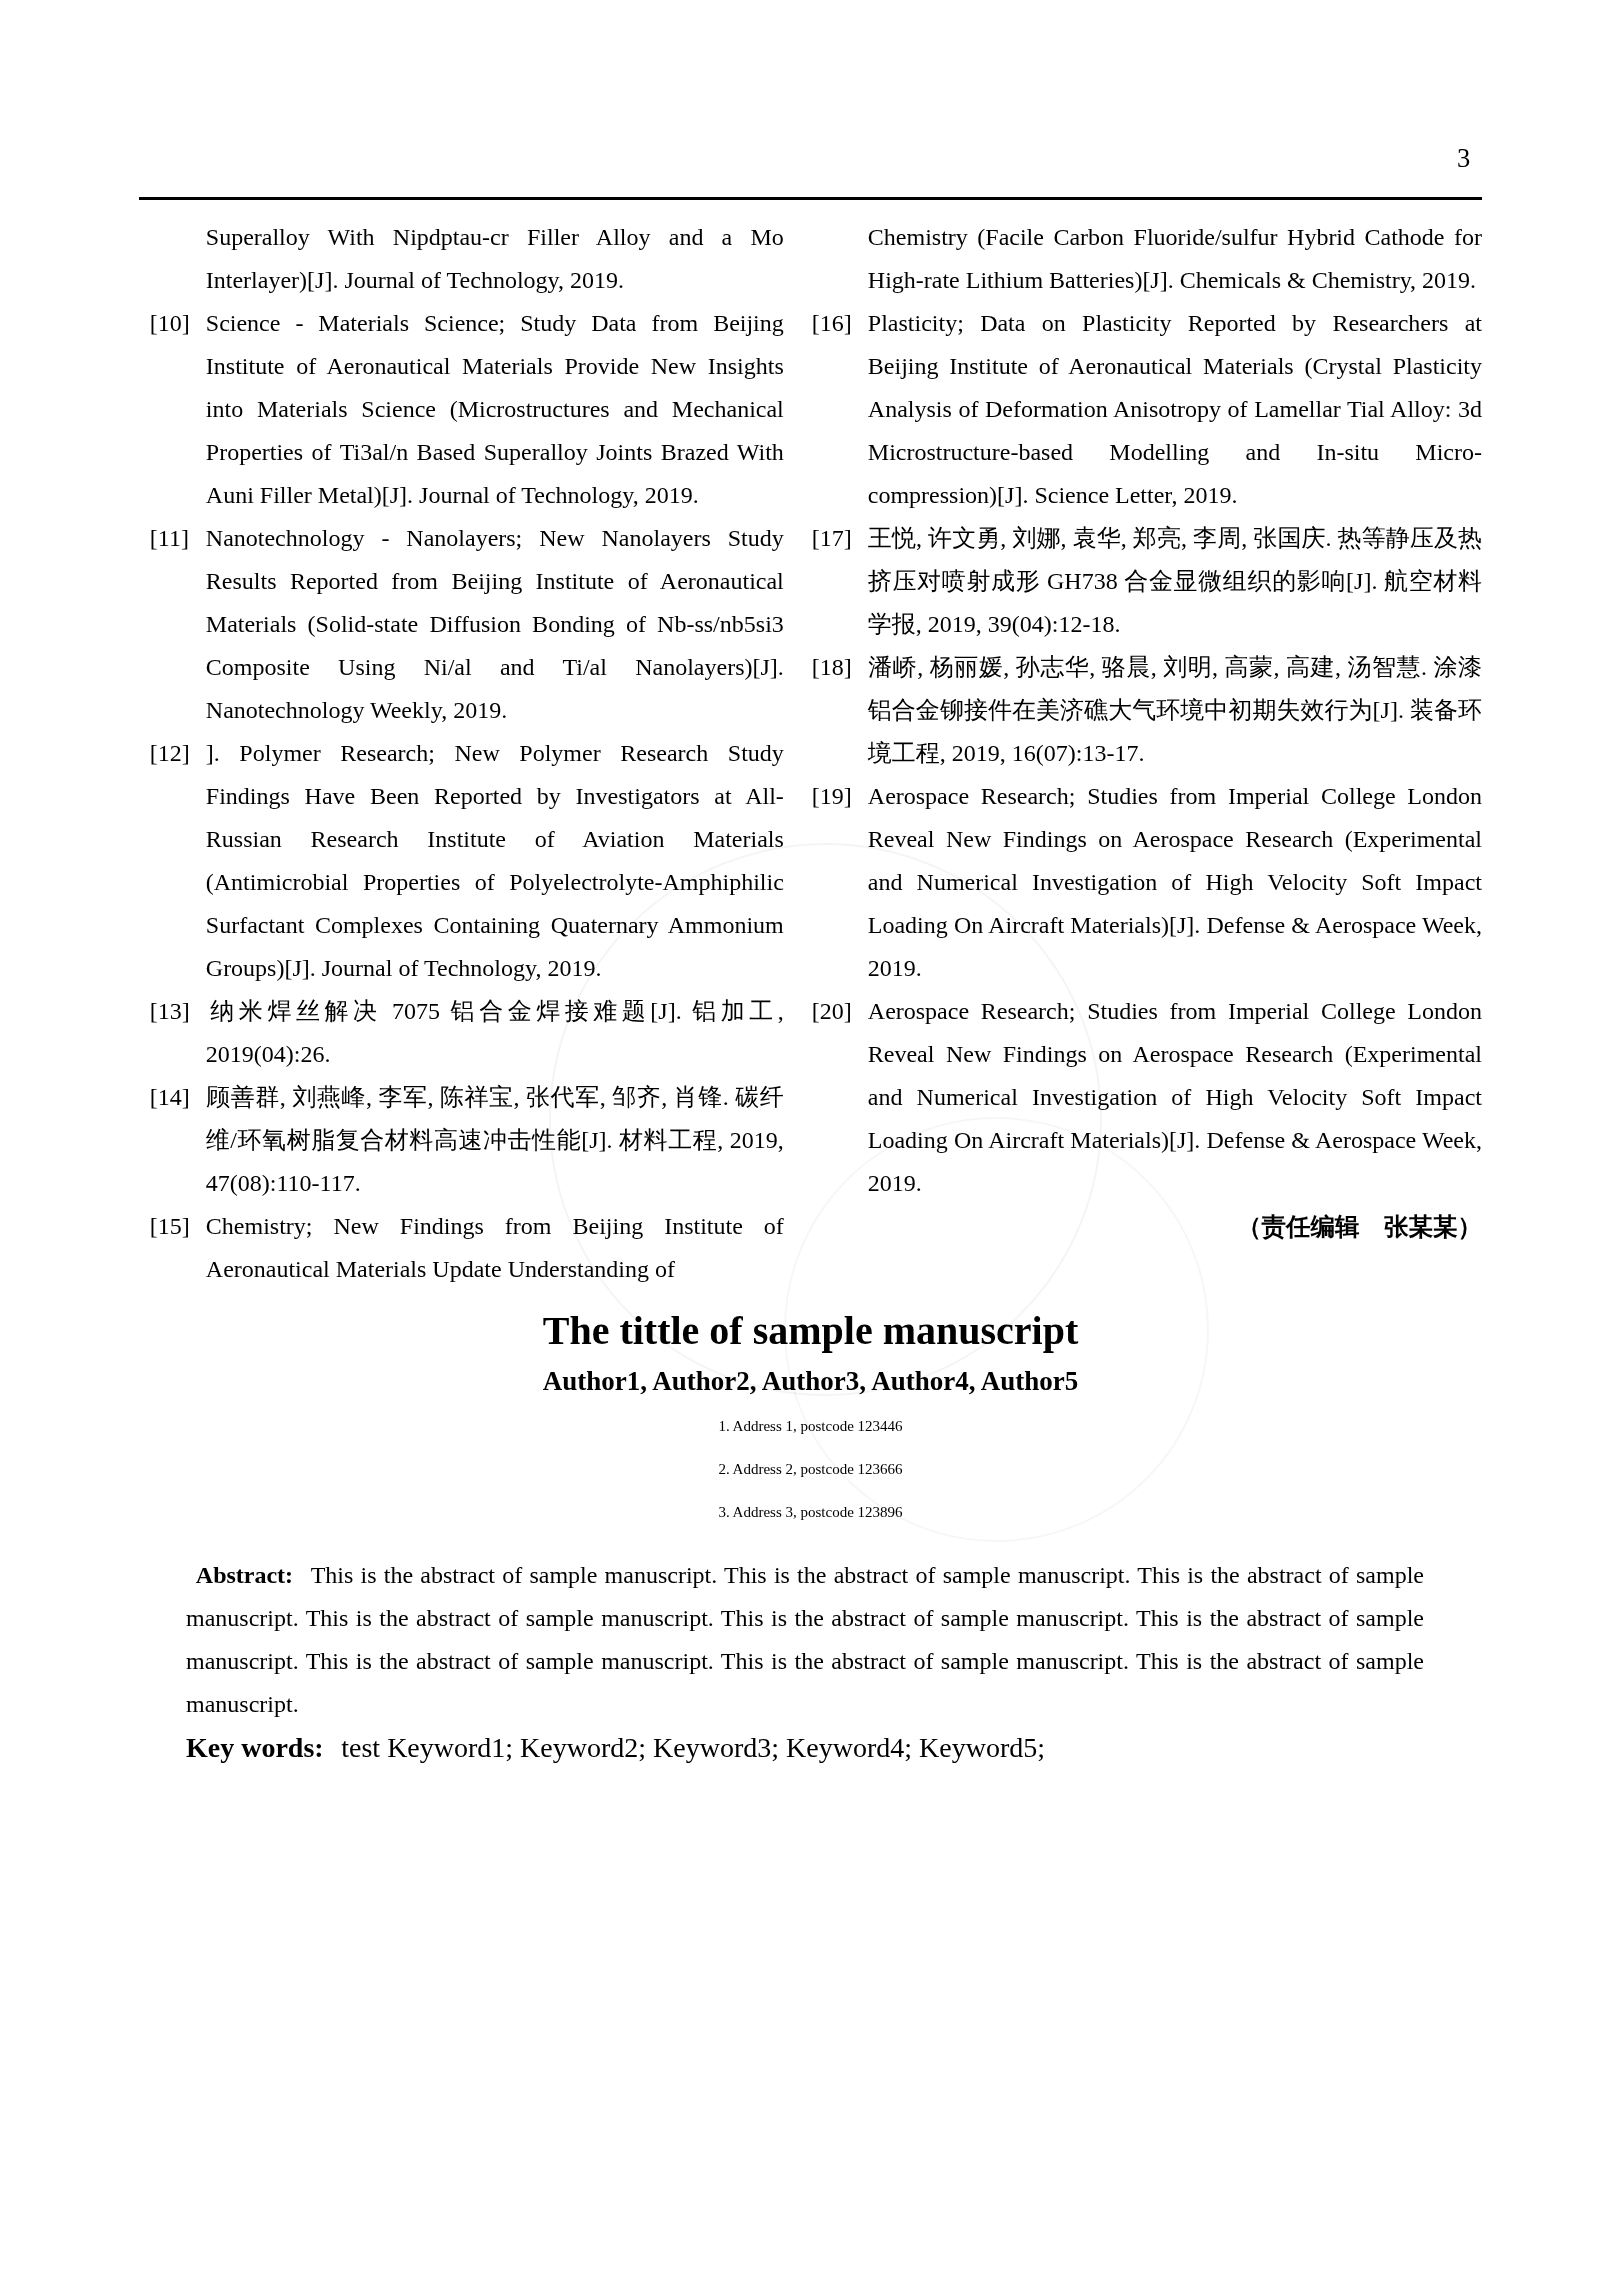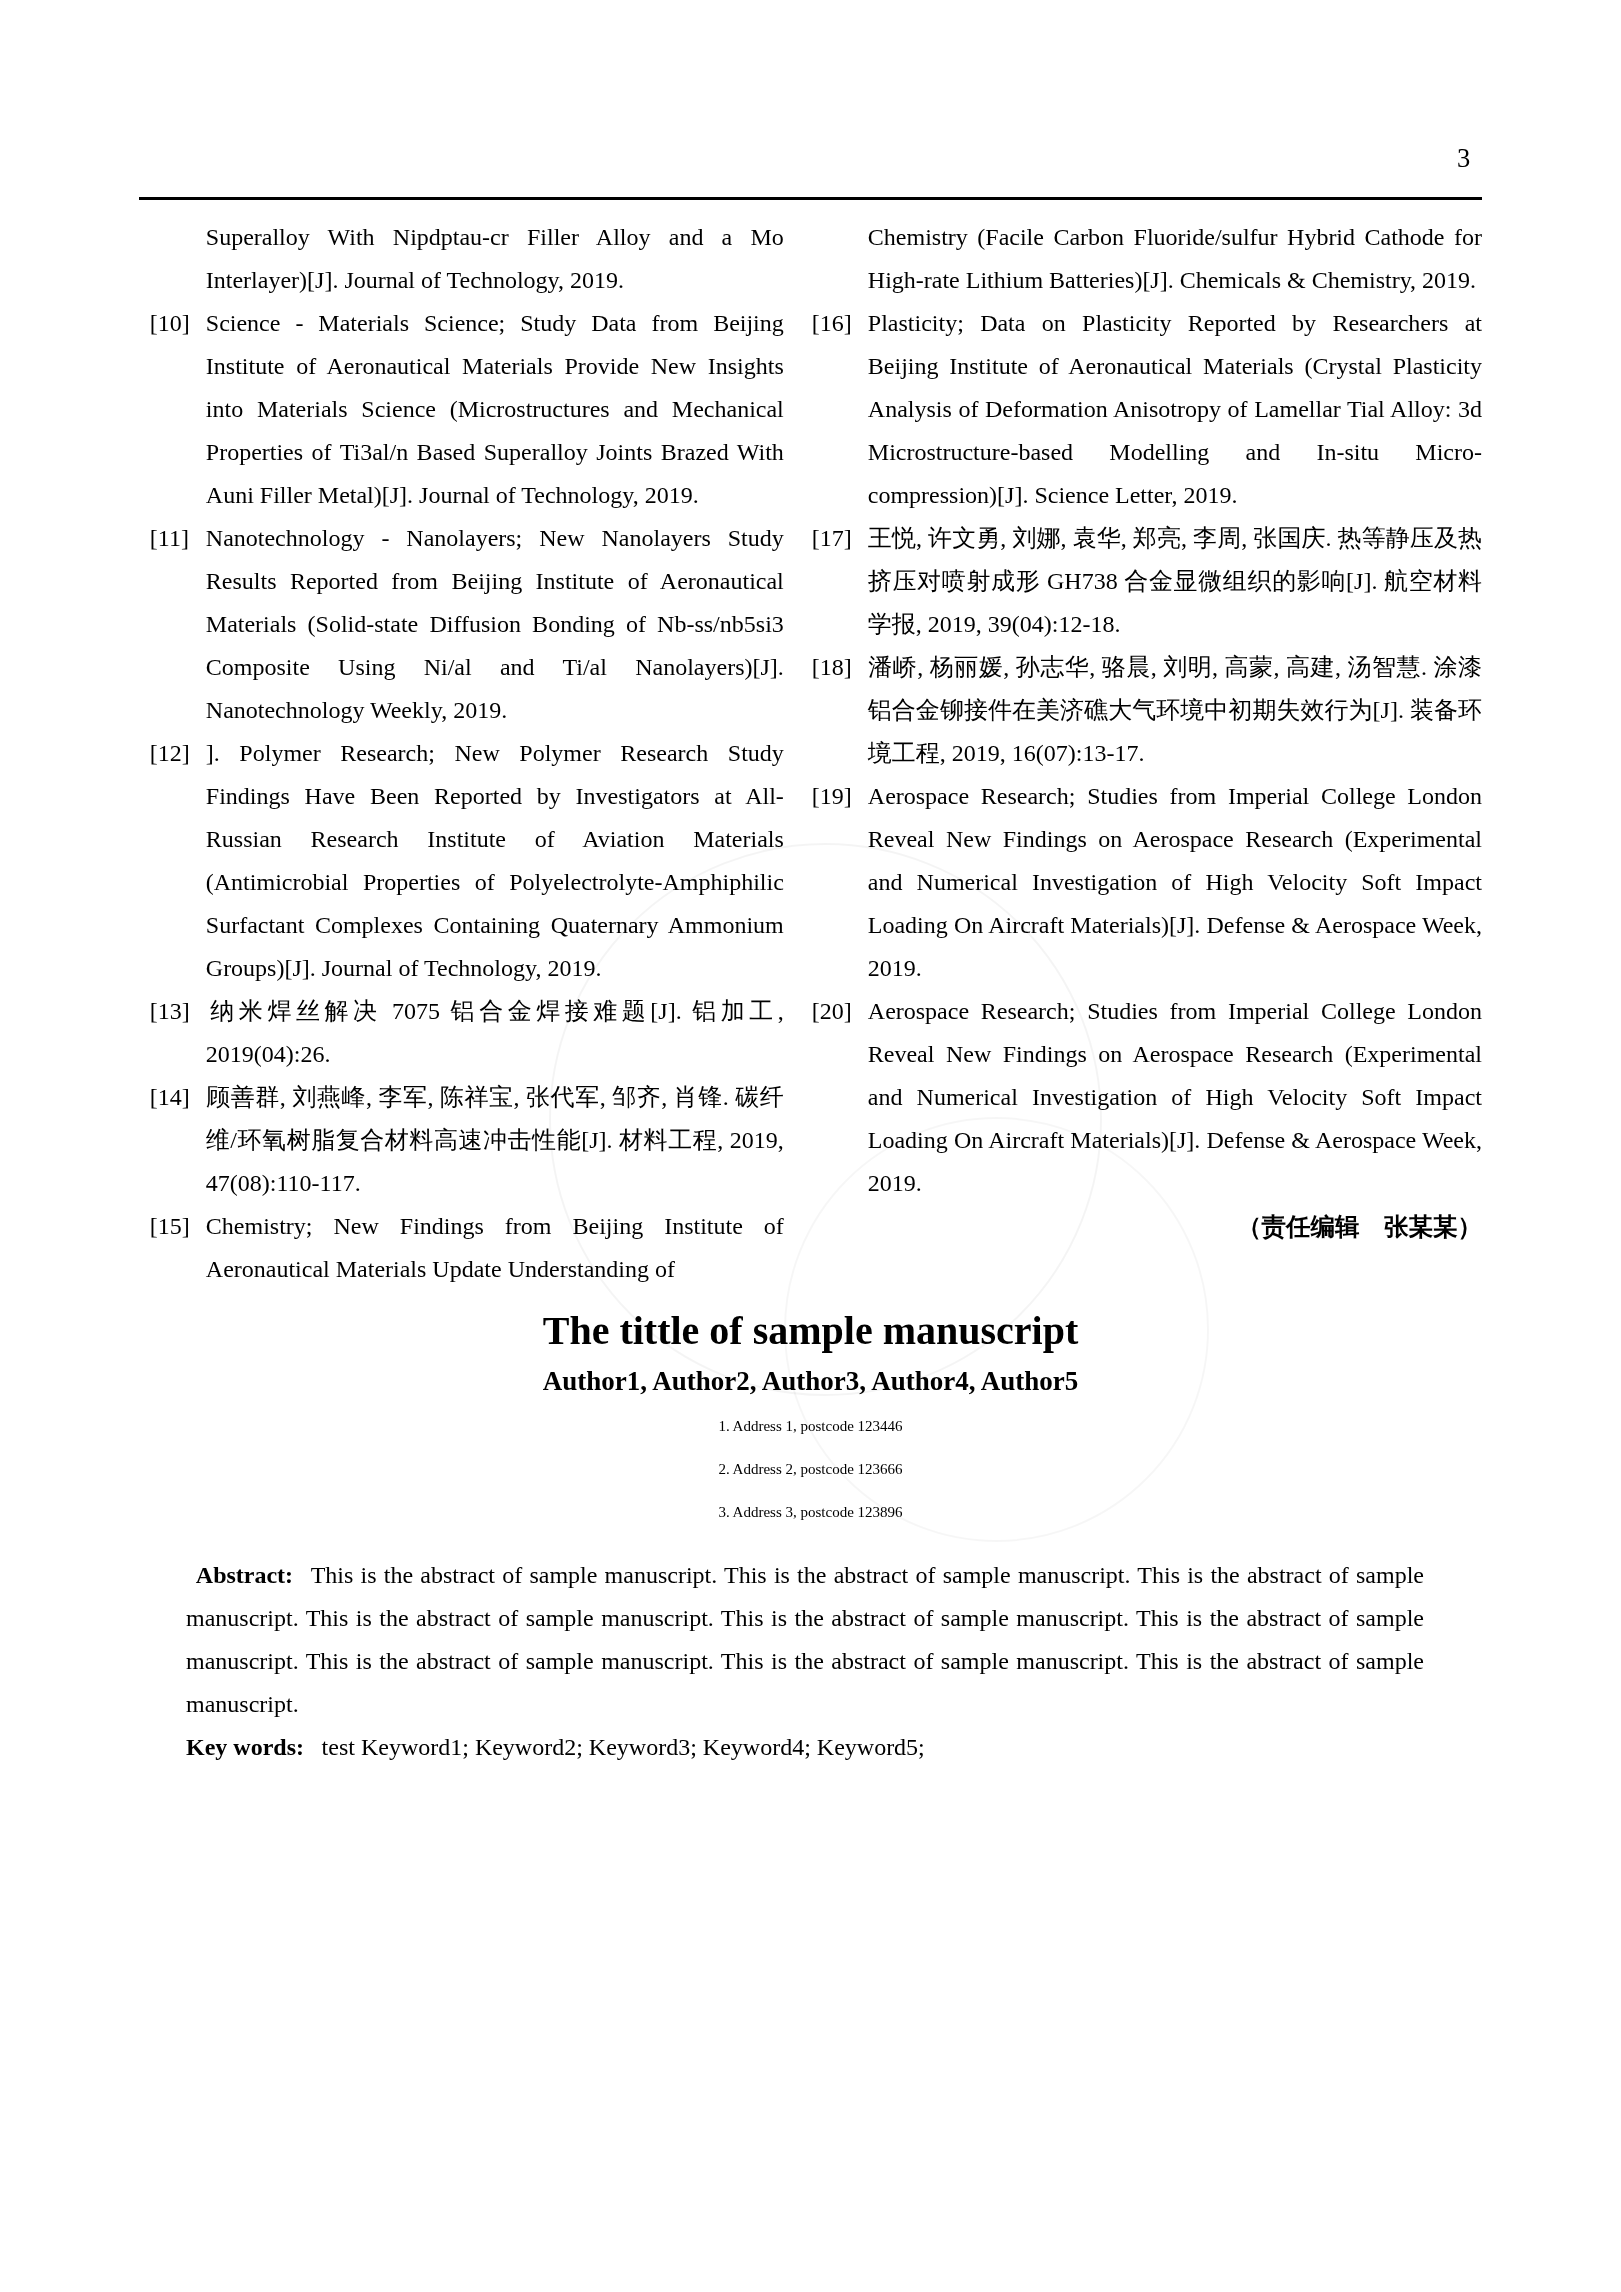--- a/index.html
+++ b/index.html
@@ -53,21 +53,21 @@
   .addresses { margin-top:5.9px; }
   .address { font-size:15px; line-height:43px; }
 
   .abstract {
     margin:19.6px 58px 0 47px;
     font-size:24px; line-height:43px;
     text-align:justify; text-indent:9.8px;
   }
   .keywords {
     margin:0 58px 0 47px;
-    font-size:24px; line-height:43px;
+    font-size:28px; line-height:43px;
     text-align:left;
   }
   .blabel { font-weight:bold; margin-right:17.6px; }
 </style>
 </head>
 <body>
 
 <div class="page">
   <div class="wm wm1"></div>
   <div class="wm wm2"></div>

